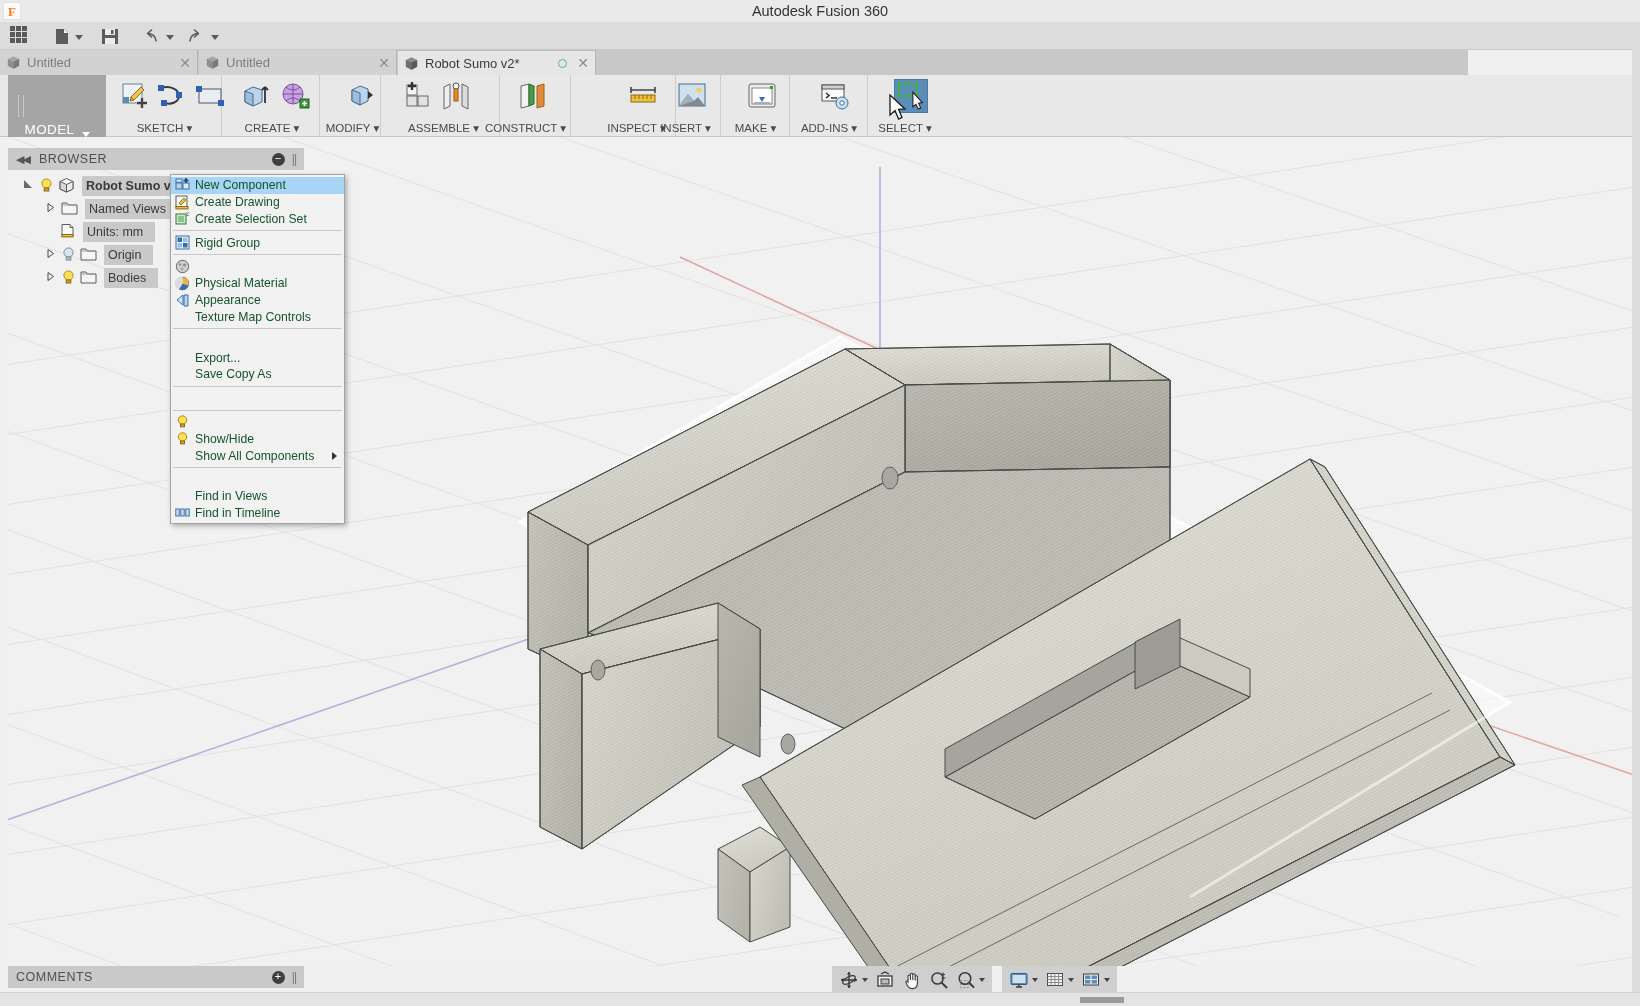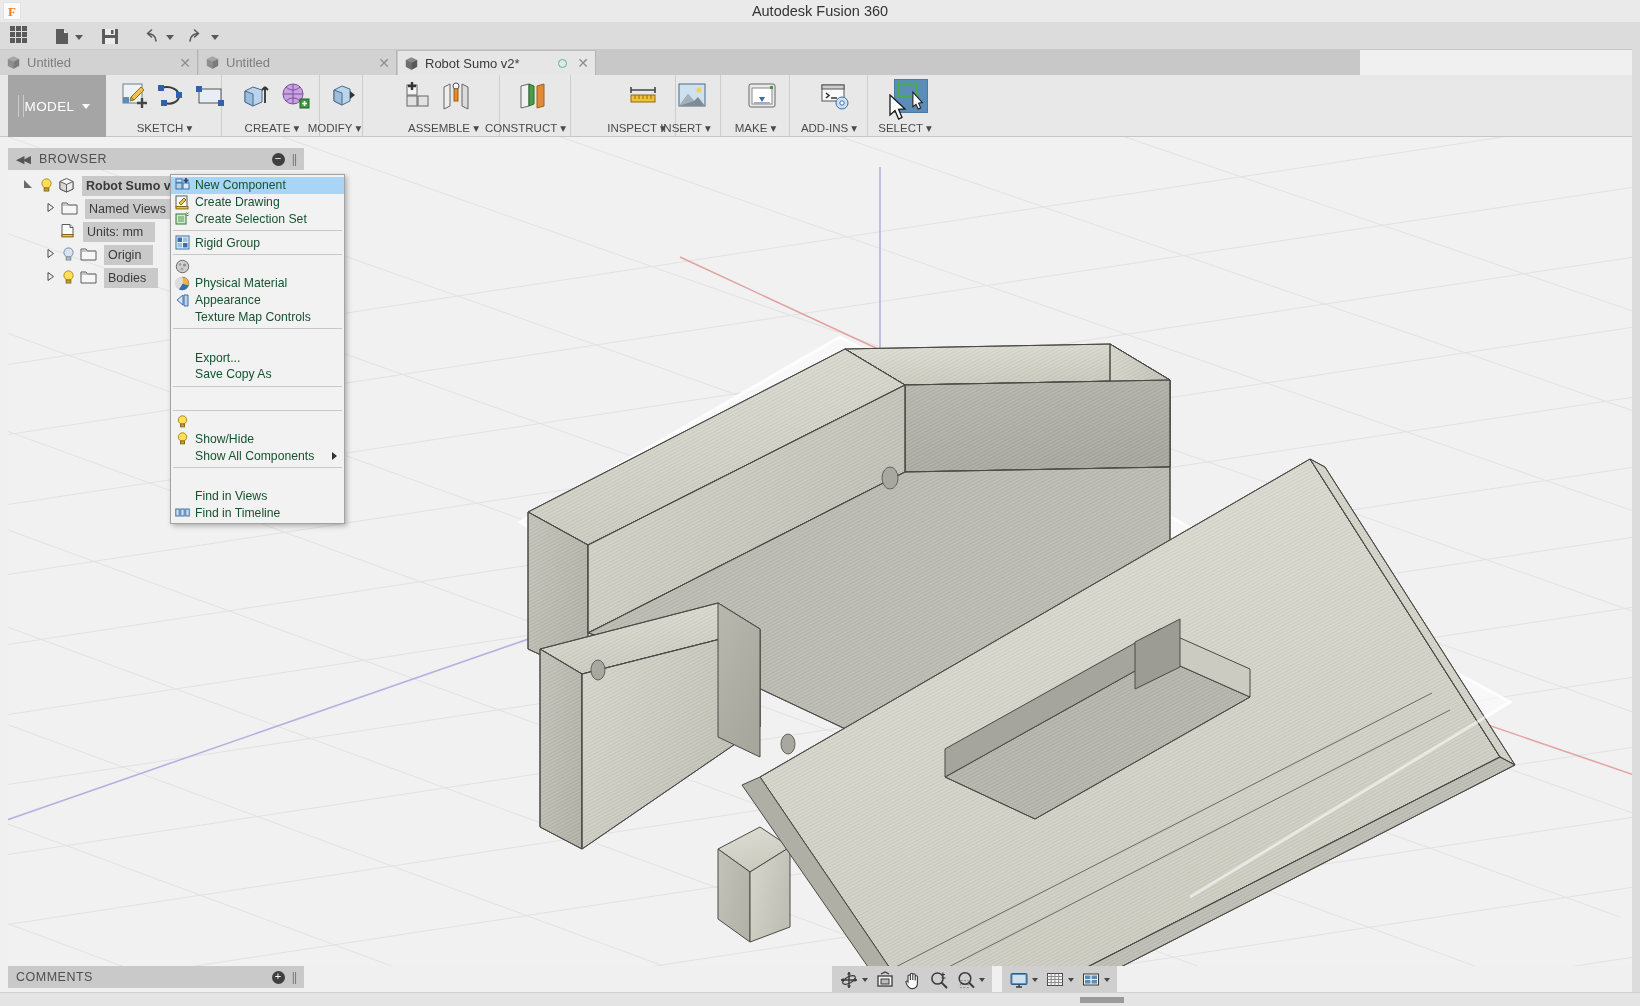--- a/index.html
+++ b/index.html
@@ -39,21 +39,21 @@
   .grid9 { width:17px; height:17px; top:5px; display:grid;
            grid-template-columns:repeat(3,5px); grid-template-rows:repeat(3,5px); gap:1px;}
   .grid9 i { background:#5a5a5a; display:block; }
   .svgic { display:block; }
   .cav { fill:none; stroke:#5a5a5a; stroke-width:1.6; }
   .caret { width:0;height:0;border-left:4px solid transparent;border-right:4px solid transparent;
            border-top:5px solid #5a5a5a; position:absolute; }
 
   
   .tabsbar {
-    position:absolute; left:0; top:50px; width:1360px; height:25px;
+    position:absolute; left:0; top:50px; width:1468px; height:25px;
     background:#c8c8c8;
     padding-left:20px;
   }
   .dtab {
     position:absolute; top:0; height:25px; background:#d2d2d2;
     border-right:1px solid #b4b4b4; display:flex; align-items:center;
     padding:0 6px; cursor:default;
   }
   .dtab.active { background:#e6e6e6; border-top:1px solid #bbb;}
   .dtab .cubei { width:15px;height:15px; margin-right:6px; flex:none;}
@@ -62,21 +62,21 @@
   .dtab .tclose { color:#8d8d8d; font-size:14px; margin-left:10px; line-height:1;}
   .dtab .tdot { width:9px;height:9px;border-radius:50%;border:1.6px solid #52b5a0;margin-left:8px;}
 
   
   .ribbon {
     position:absolute; left:0; top:75px; width:1640px; height:62px;
     background:#e8e8e8; border-bottom:1px solid #c6c6c6;
   }
   .wsbtn {
     position:absolute; left:8px; top:0px; width:98px; height:62px;
-    background:#a5a5a5; color:#fff; display:flex; align-items:center;
+    background:#a5a5a5; color:#fff; display:flex; align-items:flex-end;
     justify-content:center; font-size:13.5px; letter-spacing:.4px; cursor:default;
   }
   .wsbtn .grip { position:absolute; left:10px; top:20px; width:6px;height:22px;
      border-left:1.5px solid #cacaca; border-right:1.5px solid #cacaca;}
   .rpanel { position:absolute; top:0; height:62px; border-right:1px solid #cdcdcd; }
   .rpanel .picons { position:absolute; top:4px; left:0; display:flex; gap:4px; padding:0 6px;}
   .rpanel .plabel {
     position:absolute; bottom:2px; left:0; width:100%; text-align:center;
     font-size:11.5px; color:#4a4a4a; white-space:nowrap;
   }
@@ -305,21 +305,21 @@
             <rect x="23" y="20" width="9" height="9" fill="#3a9a3a" stroke="#246024"></rect>
             <path d="M27.5 22v5M25 24.5h5" stroke="#fff" stroke-width="1.6"></path>
           </svg>
         </div>
       </div>
       <div class="plabel">
         <span>CREATE</span> ▾
       </div>
     </div>
 
-    <div class="rpanel" style="left:307px; width:56px;padding-left:18px;">
+    <div class="rpanel" style="left:325px; width:56px;padding-left:18px;">
       <div class="picons" style="left:16px;">
         <div class="ricon">
           <svg width="34" height="34" viewBox="0 0 34 34">
             <path d="M5 11l8-4 8 3v12l-8 4-8-4z" fill="#bcd3ec" stroke="#4a6b8a"></path>
             <path d="M5 11l8 3v12l-8-4z" fill="#9cbede" stroke="#4a6b8a"></path>
             <path d="M17 16h9M26 16l-5-4v8z" fill="#333"></path>
           </svg>
         </div>
       </div>
       <div class="plabel">

